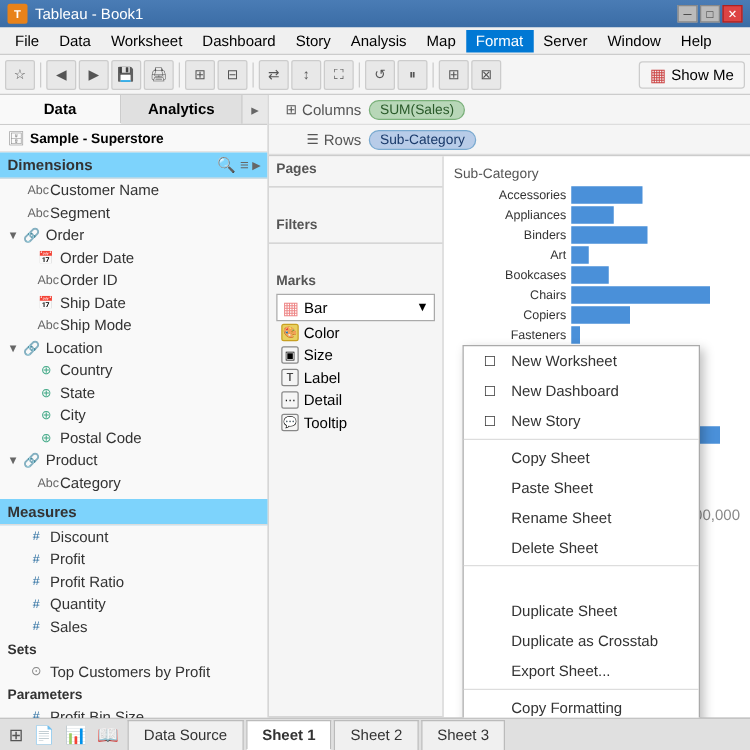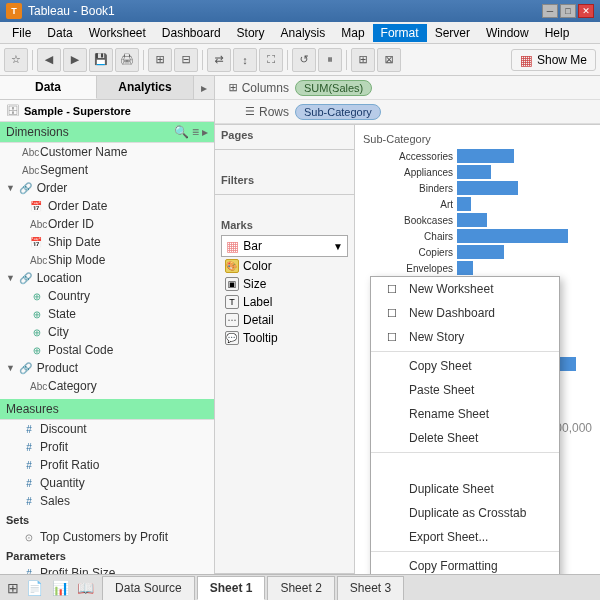--- a/index.html
+++ b/index.html
@@ -107,23 +107,23 @@
       align-items: center;
       gap: 4px;
       border-bottom: 1px solid #ddd;
     }
     .ds-icon { color: #888; font-size: 11px; }
     .ds-name { font-size: 11px; font-weight: bold; }
 
     .section-header {
       display: flex; align-items: center; justify-content: space-between;
       padding: 3px 6px;
-      background: #86efac;
+      background: #7dd3fc;
       border-bottom: 1px solid #ddd;
-      font-weight: normal; font-size: 11px;
+      font-weight: bold; font-size: 11px;
       color: #333;
     }
     .section-header-icons { display: flex; gap: 3px; color: #666; font-size: 10px; }
 
     .field-list { overflow-y: auto; }
     .field-group-header {
       display: flex; align-items: center; gap: 4px;
       padding: 2px 6px;
       cursor: pointer; font-size: 11px;
       color: #333;
@@ -564,26 +564,20 @@
                 <div class="chart-bar" style="width: 82%;"></div>
               </div>
             </div>
             <div class="chart-row">
               <div class="chart-label">Copiers</div>
               <div class="chart-bar-container">
                 <div class="chart-bar" style="width: 35%;"></div>
               </div>
             </div>
             <div class="chart-row">
-              <div class="chart-label">Envelopes</div>
-              <div class="chart-bar-container">
-                <div class="chart-bar" style="width: 12%;"></div>
-              </div>
-            </div>
-            <div class="chart-row">
               <div class="chart-label">Fasteners</div>
               <div class="chart-bar-container">
                 <div class="chart-bar" style="width: 5%;"></div>
               </div>
             </div>
             <div class="chart-row">
               <div class="chart-label">Furnishings</div>
               <div class="chart-bar-container">
                 <div class="chart-bar" style="width: 28%;"></div>
               </div>

